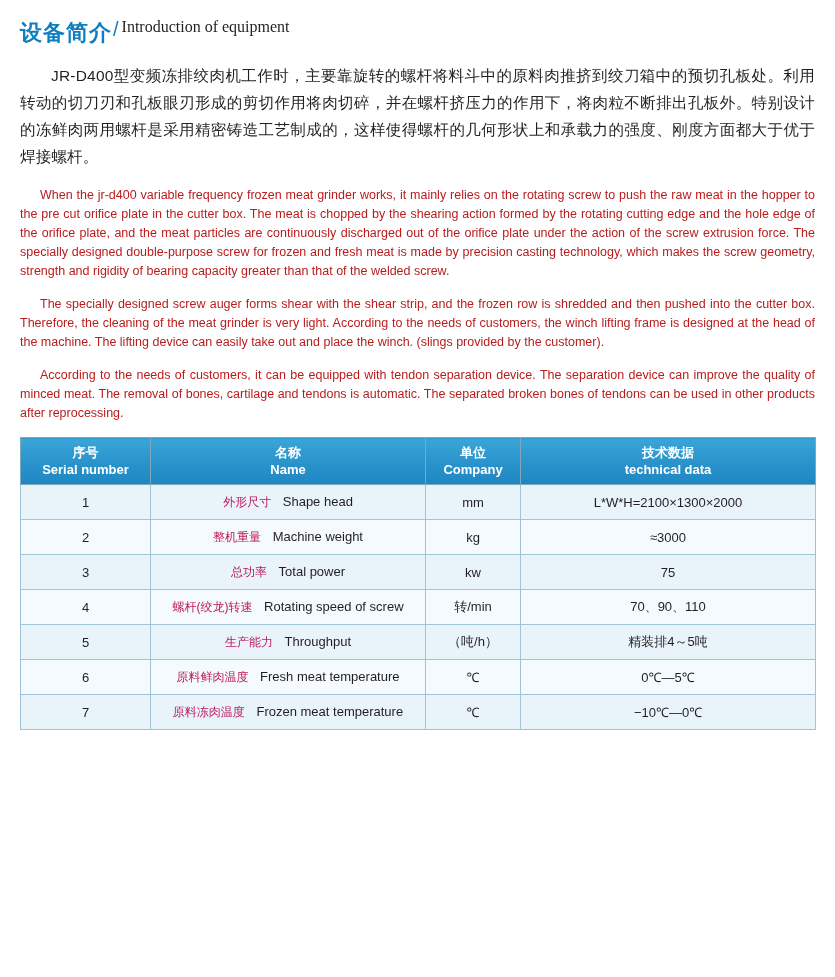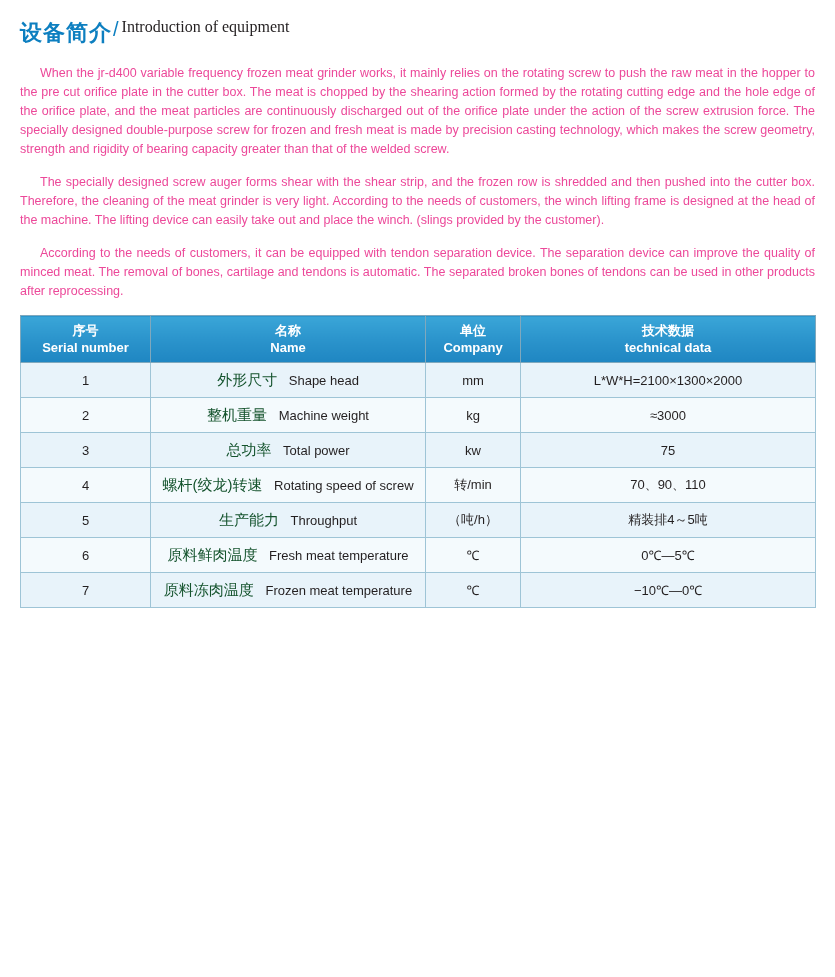--- a/index.html
+++ b/index.html
@@ -63,21 +63,21 @@
   }
 
   
   .en-body {
     margin-top: 16px;
   }
   .en-body p {
     margin: 0 0 14px 0;
     font-size: 12.5px;
     line-height: 19px;
-    color: #ec4899;
+    color: #b91c1c;
     text-align: justify;
     text-indent: 1.6em;
   }
 
   
   .tp-head {
     display: flex;
     align-items: baseline;
     margin-top: 20px;
   }
@@ -124,22 +124,22 @@
     color: #231f20;
   }
   table.spec tr:nth-child(odd) td { background: #e8f3fa; }
   table.spec tr:nth-child(even) td { background: #f4fafd; }
 
   td.name-cell {
     text-align: left;
     padding-left: 24px;
   }
   td.name-cell .ncn {
-    font-size: 15px;
-    color: #14532d;
+    font-size: 12px;
+    color: #be185d;
   }
   td.name-cell .nen {
     font-size: 13px;
     color: #231f20;
     margin-left: 8px;
   }
   col.c1 { width: 130px; }
   col.c2 { width: 275px; }
   col.c3 { width: 95px; }
   col.c4 { width: 295px; }
@@ -149,20 +149,21 @@
 
 <div class="page">
 
   <div class="section-head">
     <span class="cn">设备简介</span>
     <span class="slash">/</span>
     <span class="en">Introduction of equipment</span>
   </div>
 
   <div class="cn-body">
+    <p>JR-D400型变频冻排绞肉机工作时，主要靠旋转的螺杆将料斗中的原料肉推挤到绞刀箱中的预切孔板处。利用转动的切刀刃和孔板眼刃形成的剪切作用将肉切碎，并在螺杆挤压力的作用下，将肉粒不断排出孔板外。特别设计的冻鲜肉两用螺杆是采用精密铸造工艺制成的，这样使得螺杆的几何形状上和承载力的强度、刚度方面都大于优于焊接螺杆。</p>
   </div>
 
   <div class="en-body">
     <p>When the jr-d400 variable frequency frozen meat grinder works, it mainly relies on the rotating screw to push the raw meat in the hopper to the pre cut orifice plate in the cutter box. The meat is chopped by the shearing action formed by the rotating cutting edge and the hole edge of the orifice plate, and the meat particles are continuously discharged out of the orifice plate under the action of the screw extrusion force. The specially designed double-purpose screw for frozen and fresh meat is made by precision casting technology, which makes the screw geometry, strength and rigidity of bearing capacity greater than that of the welded screw.</p>
     <p>The specially designed screw auger forms shear with the shear strip, and the frozen row is shredded and then pushed into the cutter box. Therefore, the cleaning of the meat grinder is very light. According to the needs of customers, the winch lifting frame is designed at the head of the machine. The lifting device can easily take out and place the winch. (slings provided by the customer).</p>
     <p>According to the needs of customers, it can be equipped with tendon separation device. The separation device can improve the quality of minced meat. The removal of bones, cartilage and tendons is automatic. The separated broken bones of tendons can be used in other products after reprocessing.</p>
   </div>
 
 
   <table class="spec">

